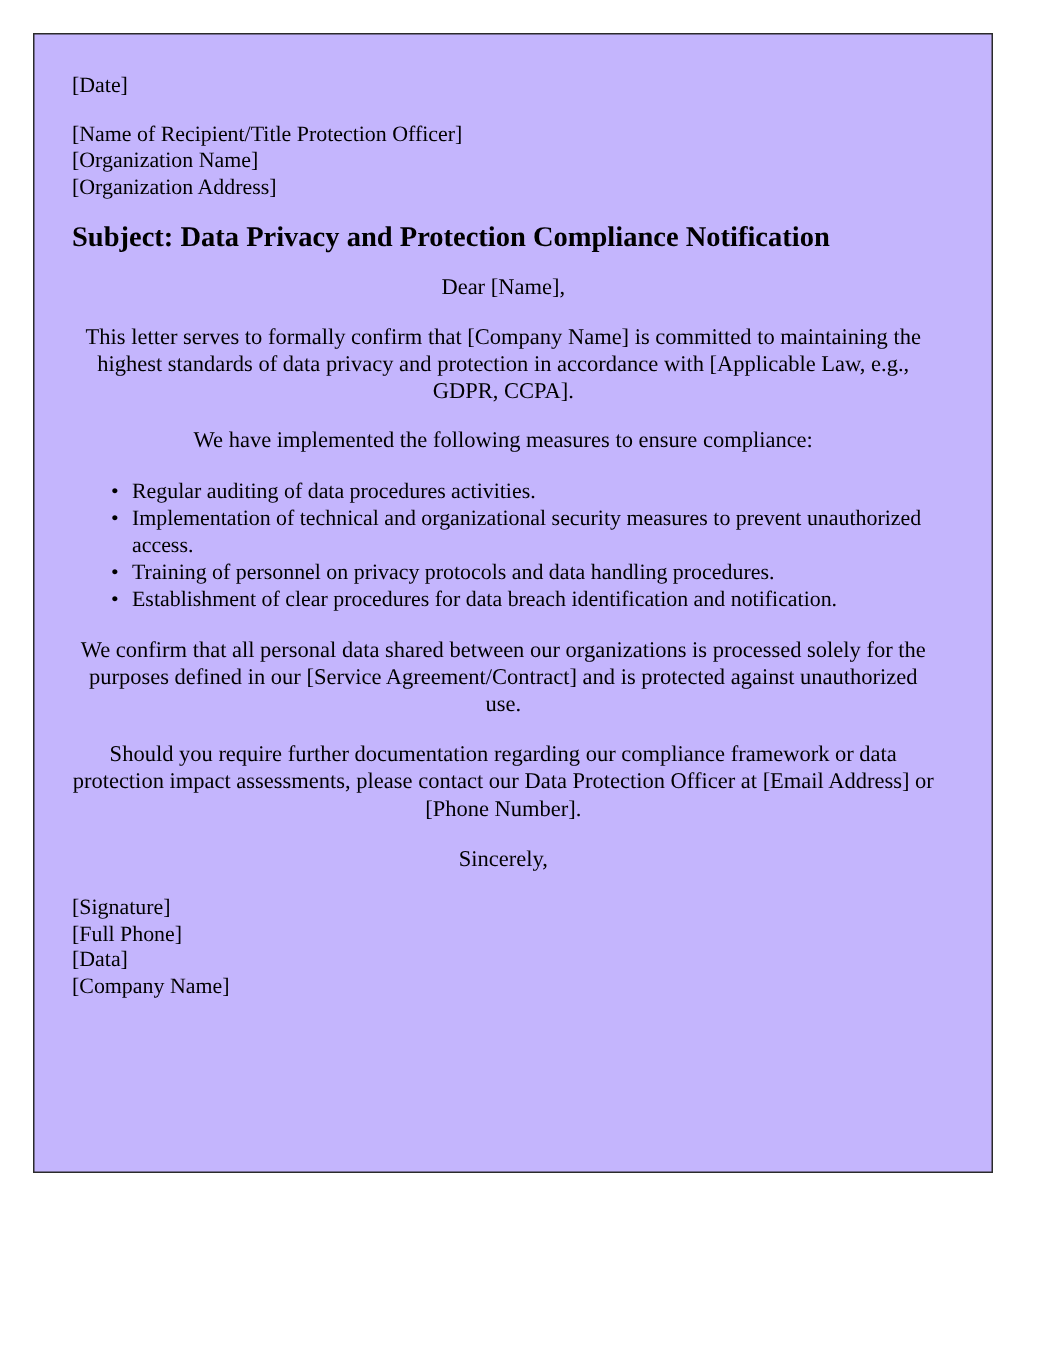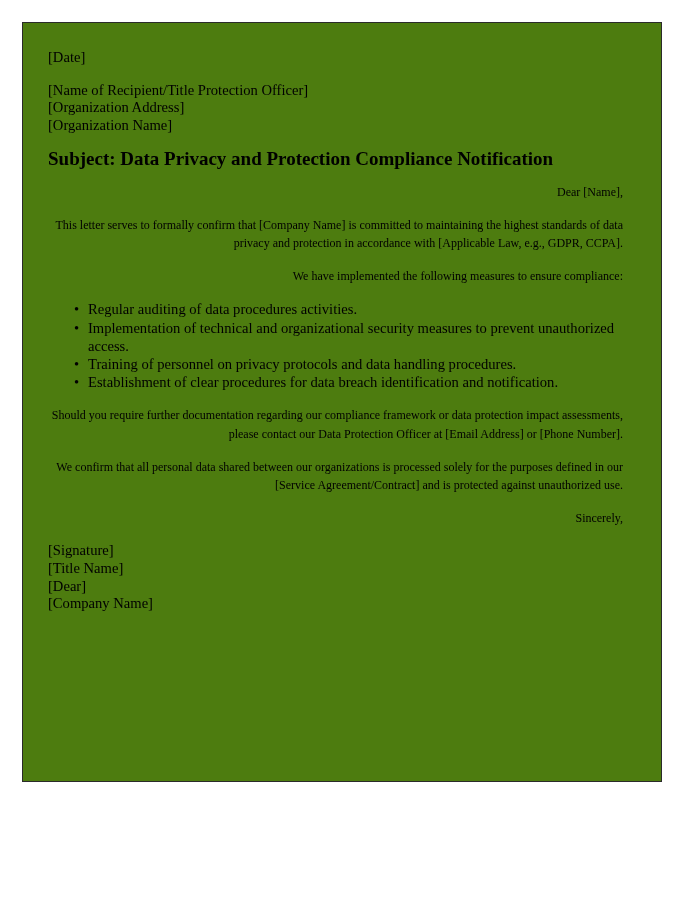--- a/index.html
+++ b/index.html
@@ -15,21 +15,21 @@
     overflow: hidden;
   }
 
   #letter-page {
     position: absolute;
     left: 22px;
     top: 22px;
     width: 640px;
     height: 760px;
     border: 1px solid #2b2b2b;
-    background: #4d7c0f;
+    background: #c4b5fd;
     box-sizing: border-box;
     overflow: hidden;
   }
 
   #letter-body {
     padding: 26px 38px 0 25px;
     box-sizing: border-box;
   }
 
   .line {
@@ -42,24 +42,24 @@
   .block {
     margin: 0 0 15px 0;
   }
   .block:last-child { margin-bottom: 0; }
 
   .tight-block .line {
     line-height: 17.6px;
   }
 
   .para {
-    font-size: 12px;
+    font-size: 15px;
     line-height: 18.2px;
     margin: 0 0 15px 0;
-    text-align: right;
+    text-align: center;
     max-width: 578px;
   }
 
   .subject {
     font-size: 19px;
     line-height: 18px;
     font-weight: bold;
     margin: 0 0 15px 0;
   }
 
@@ -89,22 +89,22 @@
 
 <div id="letter-page">
   <div id="letter-body">
 
     <div class="block">
       <p class="line">[Date]</p>
     </div>
 
     <div class="block tight-block">
       <p class="line">[Name of Recipient/Title Protection Officer]</p>
+      <p class="line">[Organization Name]</p>
       <p class="line">[Organization Address]</p>
-      <p class="line">[Organization Name]</p>
     </div>
 
     <p class="subject">Subject: Data Privacy and Protection Compliance Notification</p>
 
     <p class="para">Dear [Name],</p>
 
     <p class="para">This letter serves to formally confirm that [Company Name] is committed to maintaining the highest standards of data privacy and protection in accordance with [Applicable Law, e.g., GDPR, CCPA].</p>
 
     <p class="para">We have implemented the following measures to ensure compliance:</p>
 
@@ -120,27 +120,27 @@
       <li>
         <span class="bullet-dot">•</span>
         <span>Training of personnel on privacy protocols and data handling procedures.</span>
       </li>
       <li>
         <span class="bullet-dot">•</span>
         <span>Establishment of clear procedures for data breach identification and notification.</span>
       </li>
     </ul>
 
+    <p class="para">We confirm that all personal data shared between our organizations is processed solely for the purposes defined in our [Service Agreement/Contract] and is protected against unauthorized use.</p>
+
     <p class="para">Should you require further documentation regarding our compliance framework or data protection impact assessments, please contact our Data Protection Officer at [Email Address] or [Phone Number].</p>
-
-    <p class="para">We confirm that all personal data shared between our organizations is processed solely for the purposes defined in our [Service Agreement/Contract] and is protected against unauthorized use.</p>
 
     <p class="para">Sincerely,</p>
 
     <div class="block tight-block">
       <p class="line">[Signature]</p>
-      <p class="line">[Title Name]</p>
-      <p class="line">[Dear]</p>
+      <p class="line">[Full Phone]</p>
+      <p class="line">[Data]</p>
       <p class="line">[Company Name]</p>
     </div>
 
   </div>
 </div>
 
 </body></html>

